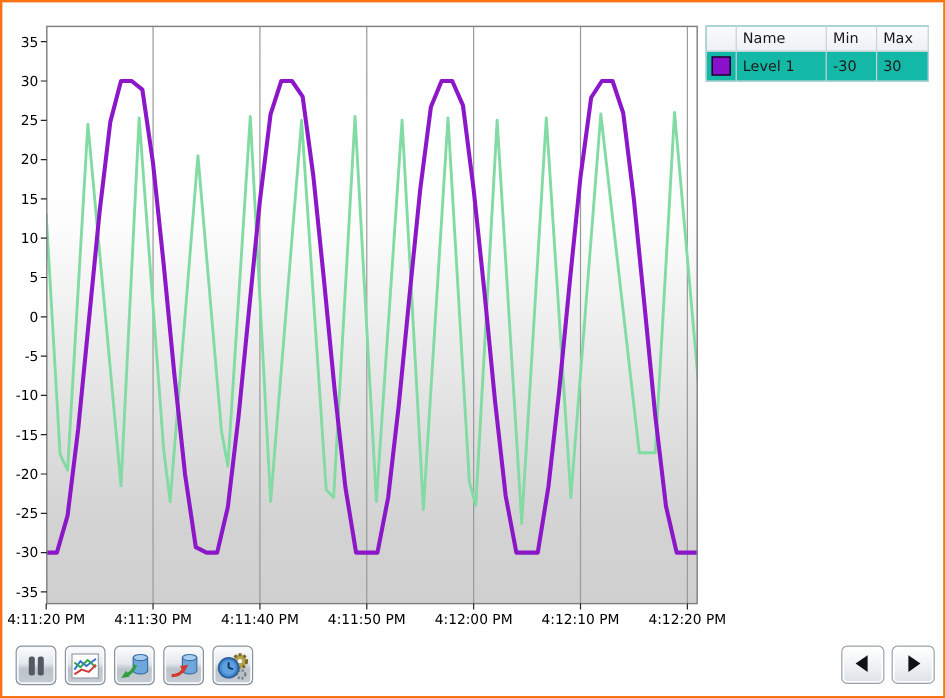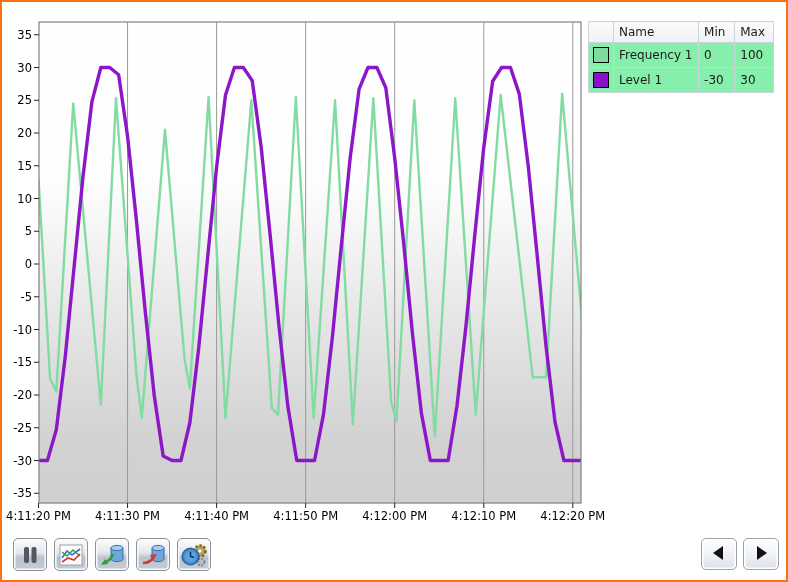--- a/index.html
+++ b/index.html
@@ -1,21 +1,21 @@
 <!DOCTYPE html>
 <html><head>
 <meta charset="utf-8">
 <style>
   html,body{margin:0;padding:0;background:#fff;}
   body{width:788px;height:582px;position:relative;font-family:"DejaVu Sans","Liberation Sans",sans-serif;}
   .window{position:absolute;left:0;top:0;width:784px;height:578px;border:2px solid #f97316;background:#fff;}
   #chart-svg{position:absolute;left:0;top:0;}
 
   
-  .legend{position:absolute;left:586px;top:19px;width:186px;border:1px solid #aeb9c4;border-collapse:collapse;background:#86efac;font-size:12px;color:#1a1a1a;}
+  .legend{position:absolute;left:586px;top:19px;width:186px;border:1px solid #aeb9c4;border-collapse:collapse;background:#14b8a6;font-size:12px;color:#1a1a1a;}
   .legend th,.legend td{border:1px solid #ccd3da;padding:3px 5px;text-align:left;font-weight:normal;white-space:nowrap;}
   .legend thead th{background:linear-gradient(#fafbfc,#eef1f5);height:14px;}
   .legend td{height:18px;}
   .legend .swatch-cell{width:16px;padding:3px 4px;}
   .swatch{width:14px;height:14px;border:1px solid #000;display:block;}
   .col-name{width:76px;} .col-min{width:36px;} .col-max{width:36px;}
 
   
   .btn{position:absolute;top:536px;width:34px;height:33px;border:1px solid #8a939c;border-radius:5px;
        background:linear-gradient(#fdfdfe,#e3e7ec 45%,#bcc3cb 60%,#c6ccd3);
@@ -105,28 +105,20 @@
       <tr>
         <th class="swatch-cell"></th>
         <th class="col-name">Name</th>
         <th class="col-min">Min</th>
         <th class="col-max">Max</th>
       </tr>
     </thead>
     <tbody id="legend-body">
         <tr>
           <td class="swatch-cell">
-            <span class="swatch" style="background: rgb(125, 220, 157);"></span>
-          </td>
-          <td>Frequency 1</td>
-          <td>0</td>
-          <td>100</td>
-        </tr>
-        <tr>
-          <td class="swatch-cell">
             <span class="swatch" style="background: rgb(138, 17, 204);"></span>
           </td>
           <td>Level 1</td>
           <td>-30</td>
           <td>30</td>
         </tr>
       </tbody>
   </table>
 
   <button class="btn" style="left:11px;">

